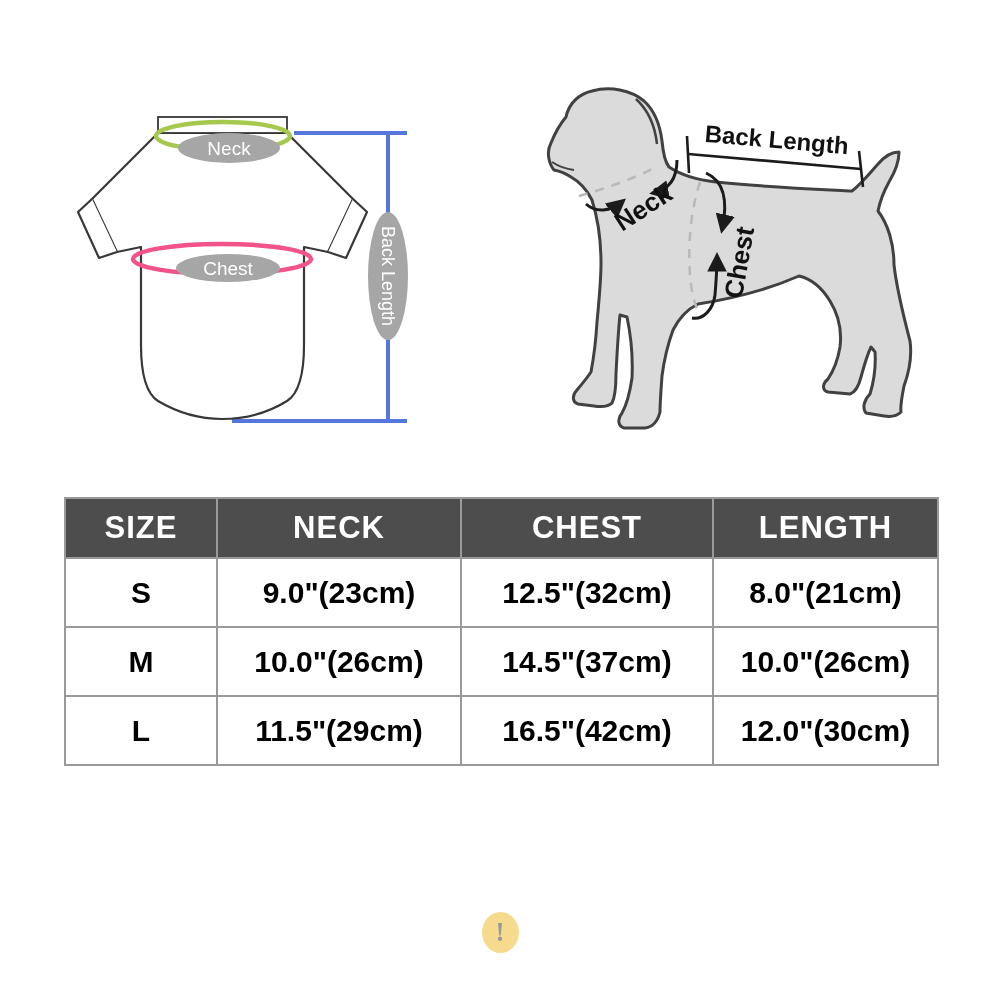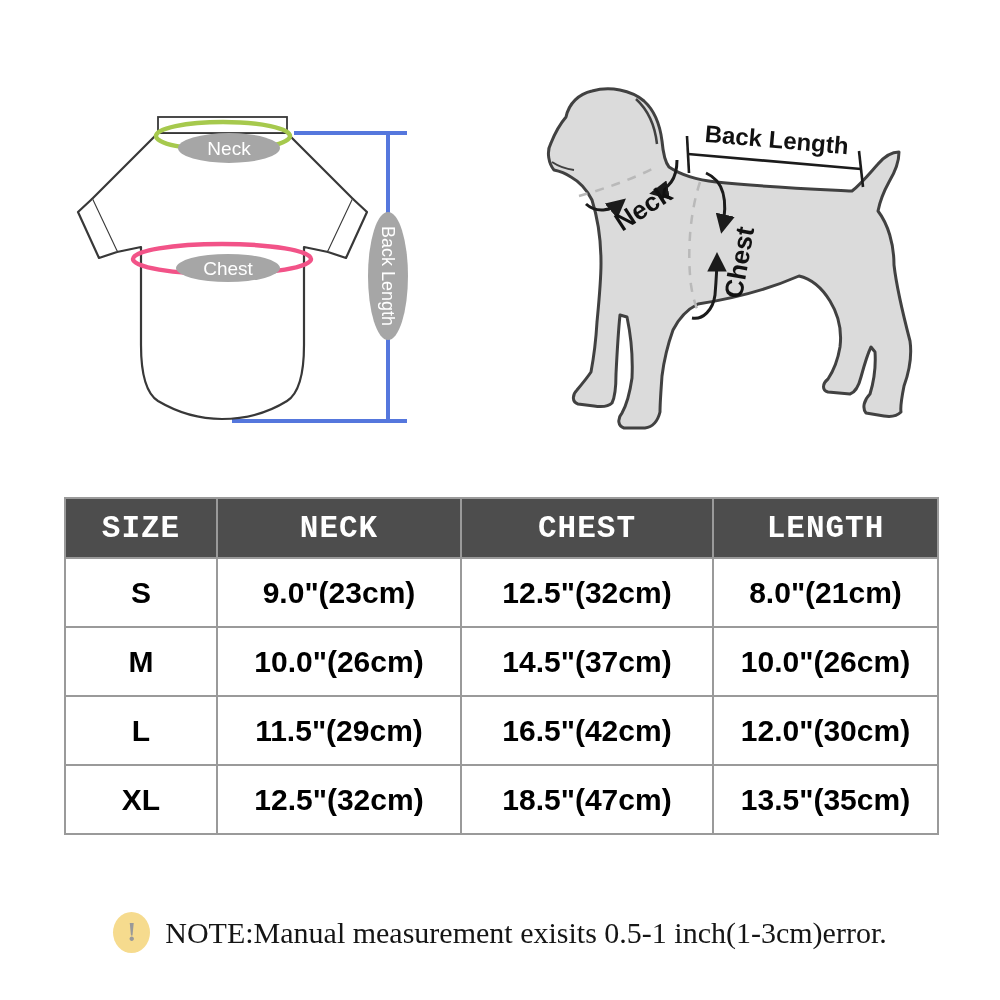--- a/index.html
+++ b/index.html
@@ -15,21 +15,20 @@
   .size-table{
     position:absolute;left:64px;top:497px;width:873px;
     border-collapse:collapse;table-layout:fixed;
     border:2px solid #4a4a4a;
   }
   .size-table th{
     background:#4d4d4d;color:#ffffff;
     font-size:31px;font-weight:bold;letter-spacing:1px;
     height:56px;text-align:center;vertical-align:middle;
     border:2px solid #9a9a9a;
-    font-family:Liberation Mono, monospace;
   }
   .size-table td{
     background:#ffffff;color:#000000;
     font-size:30px;font-weight:bold;
     height:65px;text-align:center;vertical-align:middle;
     border:2px solid #9a9a9a;
   }
   col.c-size{width:152px;}
   col.c-neck{width:244px;}
   col.c-chest{width:252px;}
@@ -176,27 +175,20 @@
         <td>10.0"(26cm)</td>
         <td>14.5"(37cm)</td>
         <td>10.0"(26cm)</td>
       </tr>
       <tr>
         <td>L</td>
         <td>11.5"(29cm)</td>
         <td>16.5"(42cm)</td>
         <td>12.0"(30cm)</td>
       </tr>
-      <tr>
-        <td>XL</td>
-        <td>12.5"(32cm)</td>
-        <td>18.5"(47cm)</td>
-        <td>13.5"(35cm)</td>
-      </tr>
     </tbody>
   </table>
 
   <div class="note-row">
     <div class="note-icon">!</div>
-    <div class="note-text">NOTE:Manual measurement exisits 0.5-1 inch(1-3cm)error.</div>
   </div>
 
 </div>
 
 </body></html>

